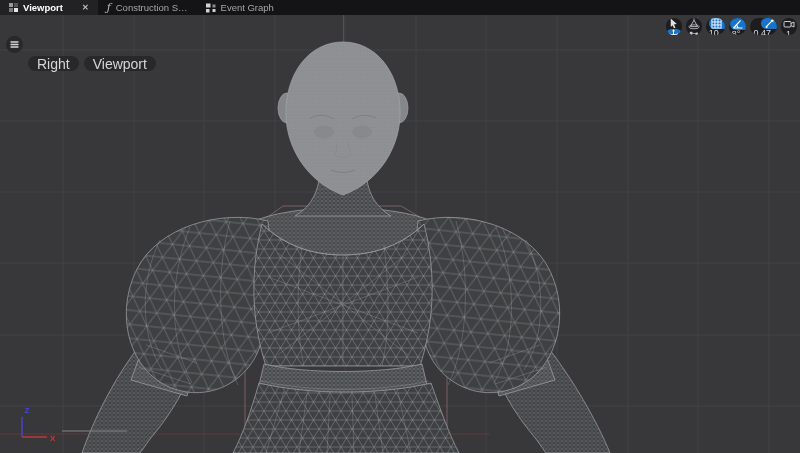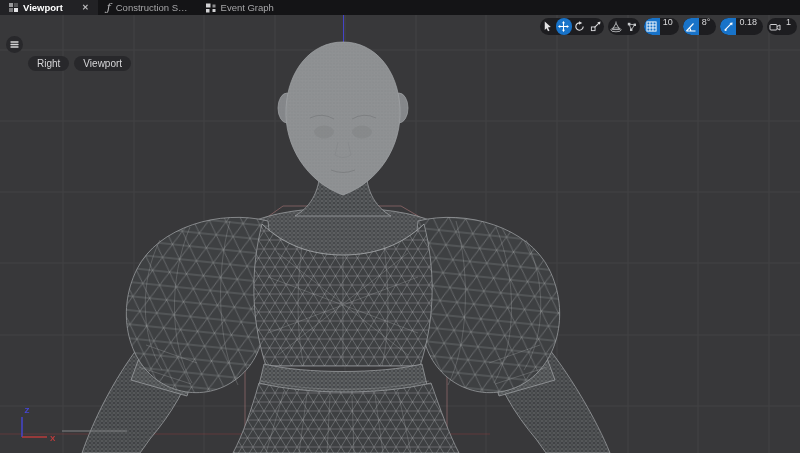--- a/index.html
+++ b/index.html
@@ -16,25 +16,25 @@
   .tab-ic { display:flex; align-items:center; }
   .fn-ic { font-family:"DejaVu Serif", serif; font-style:italic; font-size:11px; color:#b9b9bb; line-height:1; }
 
   
   .viewport { position:absolute; top:15px; left:0; width:800px; height:438px; }
   #scene { position:absolute; inset:0; display:block; }
 
   .vp-toolbar-left { position:absolute; top:3px; left:6px; display:flex; gap:5px; align-items:center; }
   .round-btn { width:17px; height:17px; border-radius:50%; background:#28282b; border:none;
                display:flex; align-items:center; justify-content:center; padding:0; }
-  .pill { height:15px; border-radius:8px; background:#28282b; color:#d6d6d8; font-size:10px;
+  .pill { height:15px; border-radius:8px; background:#28282b; color:#d6d6d8; font-size:14px;
           padding:0 9px; border:none; display:flex; align-items:center; line-height:1;margin-top:38px; }
 
   .vp-toolbar-right { position:absolute; top:3px; right:3px; display:flex; gap:4px; align-items:center; }
-  .tgroup { display:flex; align-items:flex-start; background:#1d1d20; border-radius:9px; height:17px; overflow:hidden; }
+  .tgroup { display:flex; align-items:flex-end; background:#1d1d20; border-radius:9px; height:17px; overflow:hidden;flex-direction:column; }
   .tbtn { width:16px; height:17px; background:transparent; border:none; padding:0;
           display:flex; align-items:center; justify-content:center; }
   .tbtn.blue { border-radius:8px; }
   .tbtn.blue-left { border-radius:8px 0 0 8px; }
   .tval { font-size:9px; color:#dadadc; padding:0 6px 0 3px; border:none; background:transparent; line-height:1; }
 
   .gizmo { position:absolute; left:10px; bottom:4px; }
 </style>
 </head>
 <body>
@@ -292,21 +292,21 @@
       </div>
 
       <div class="tgroup">
         <button class="tbtn blue-left" style="background:#1873c9">
           <svg width="11" height="11" viewBox="0 0 12 12">
               <line x1="2.5" y1="9.5" x2="8.5" y2="3.5" stroke="#fff" stroke-width="1.2"></line>
               <path d="M10.5,1.5 L10,5 L7,2.2 Z" fill="#fff"></path>
               <rect x="1.8" y="8.8" width="2" height="2" fill="#fff"></rect>
             </svg>
         </button>
-        <button class="tval">0.18</button>
+        <button class="tval">0.47</button>
       </div>
 
       <div class="tgroup">
         <button class="tbtn">
           <svg width="12" height="12" viewBox="0 0 12 12">
               <g fill="none" stroke="#cfcfd1" stroke-width="1">
                 <rect x="1" y="3.5" width="7" height="5.5" rx="1"></rect>
                 <path d="M8,5.5 L11,4 V9 L8,7.5"></path>
               </g>
             </svg>

